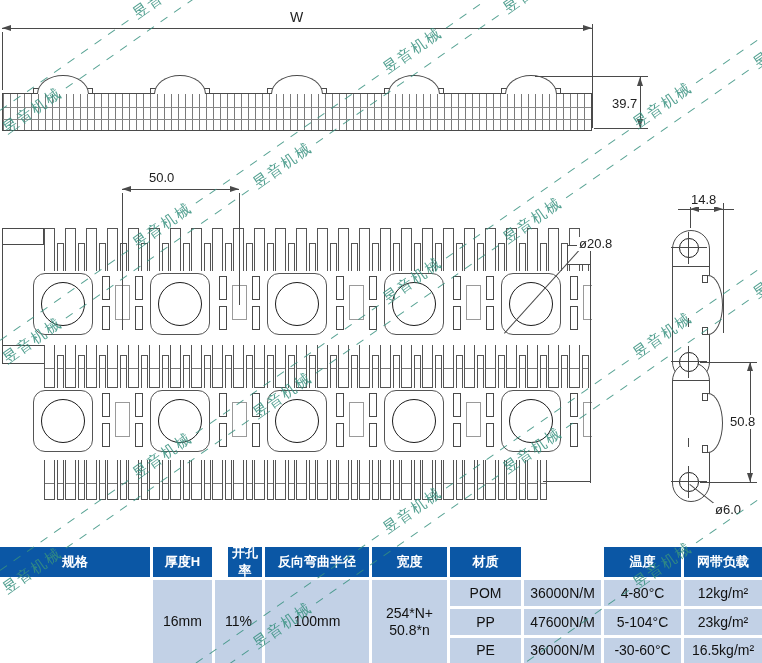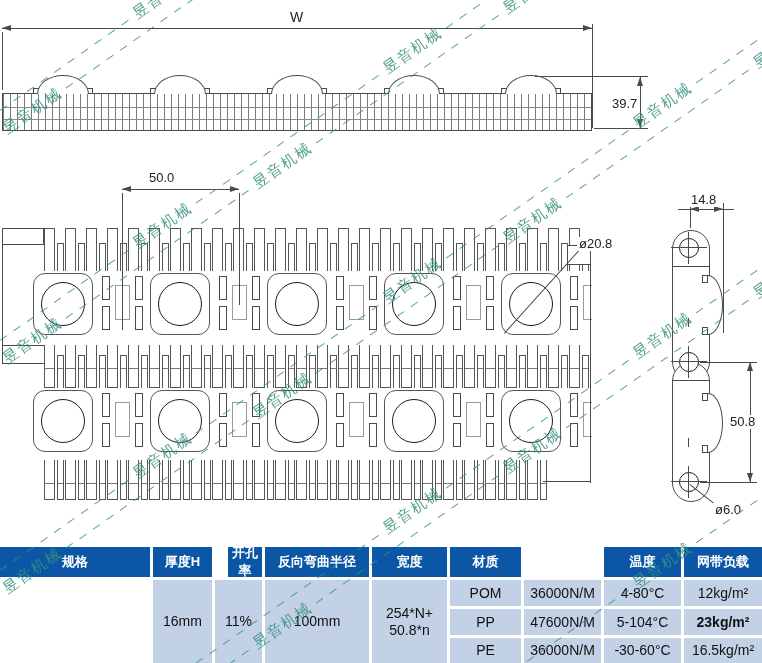--- a/index.html
+++ b/index.html
@@ -500,21 +500,21 @@
     </div>
 
     <div class="td" style="grid-column:6;grid-row:2;">POM</div>
     <div class="td" style="grid-column:7;grid-row:2;">36000N/M</div>
     <div class="td" style="grid-column:8;grid-row:2;">4-80°C</div>
     <div class="td" style="grid-column:9;grid-row:2;">12kg/m²</div>
 
     <div class="td" style="grid-column:6;grid-row:3;">PP</div>
     <div class="td" style="grid-column:7;grid-row:3;">47600N/M</div>
     <div class="td" style="grid-column:8;grid-row:3;">5-104°C</div>
-    <div class="td" style="grid-column:9;grid-row:3;font-weight:bold;">23kg/m²</div>
+    <div class="td" style="grid-column:9;grid-row:3;">23kg/m²</div>
 
     <div class="td" style="grid-column:6;grid-row:4;">PE</div>
     <div class="td" style="grid-column:7;grid-row:4;">36000N/M</div>
     <div class="td" style="grid-column:8;grid-row:4;">-30-60°C</div>
     <div class="td" style="grid-column:9;grid-row:4;">16.5kg/m²</div>
   </div>
 
 </div>
 
 </body></html>

